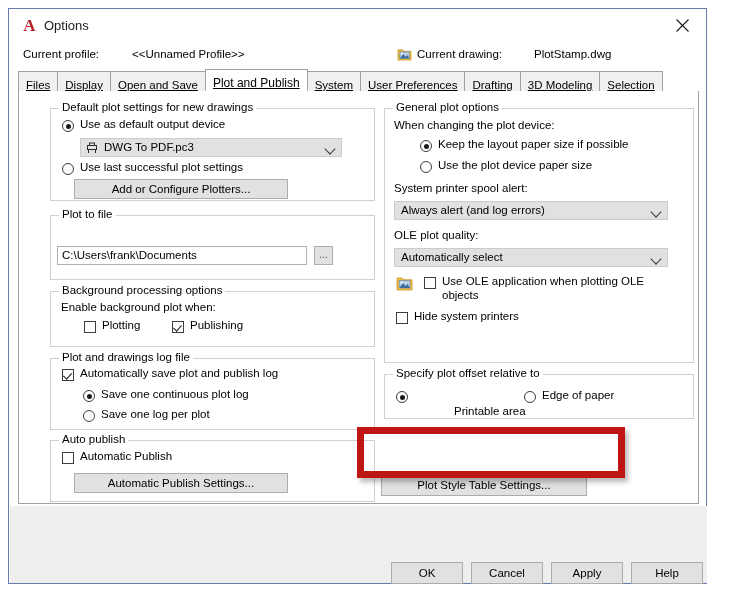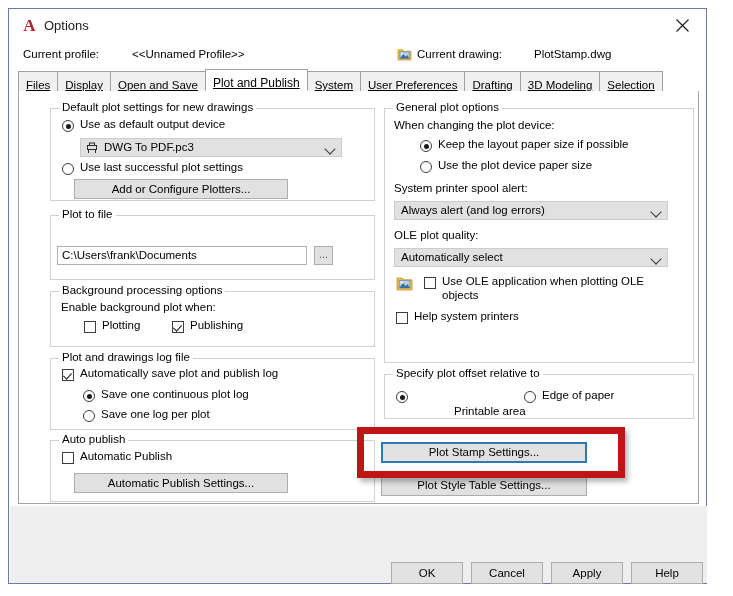--- a/index.html
+++ b/index.html
@@ -350,32 +350,31 @@
         <path d="M1 3 L6.4 3 L7.8 4.8 L16 4.8 L16 15 L1 15 Z" fill="#f2c14b" stroke="#c9941f" stroke-width="0.8"></path>
         <path d="M3.2 5.4 L14 5.4 L14 13 L3.2 13 Z" fill="#b9cfe4" stroke="#5b7fa6" stroke-width="0.7"></path>
         <path d="M3.2 13 L6.9 8.1 L9.6 11 L11.5 9 L14 13 Z" fill="#3c6f9e"></path>
         <circle cx="5.7" cy="7.6" r="1.05" fill="#ffffff"></circle>
       </svg>
       <div class="check" style="left:39px;top:168px;"></div>
       <div class="ctl-label" style="left:57px;top:166px;">Use OLE application when plotting OLE</div>
       <div class="ctl-label" style="left:57px;top:180px;">objects</div>
 
       <div class="check" style="left:11px;top:203px;"></div>
-      <div class="ctl-label" style="left:29px;top:201px;">Help system printers</div>
+      <div class="ctl-label" style="left:29px;top:201px;">Hide system printers</div>
     </div>
 
     <div class="group" style="left:365px;top:283px;width:310px;height:45px;">
       <div class="gtitle">Specify plot offset relative to</div>
       <div class="radio on" style="left:11px;top:16px;"></div>
       <div class="ctl-label" style="left:29px;top:30px;margin-left:40px;">Printable area</div>
       <div class="radio" style="left:139px;top:16px;"></div>
       <div class="ctl-label" style="left:157px;top:14px;">Edge of paper</div>
     </div>
 
-    <div class="btn focused" style="left:362px;top:351px;width:206px;height:21px;">Plot Stamp Settings...</div>
     <div class="btn" style="left:362px;top:384px;width:206px;height:21px;">Plot Style Table Settings...</div>
 
     <div class="redbox" style="left:338px;top:336px;width:268px;height:51px;"></div>
   </div>
 
   <div class="footer">
     <div class="fbtn" style="left:381px;">OK</div>
     <div class="fbtn" style="left:461px;">Cancel</div>
     <div class="fbtn" style="left:541px;">Apply</div>
     <div class="fbtn" style="left:621px;">Help</div>

